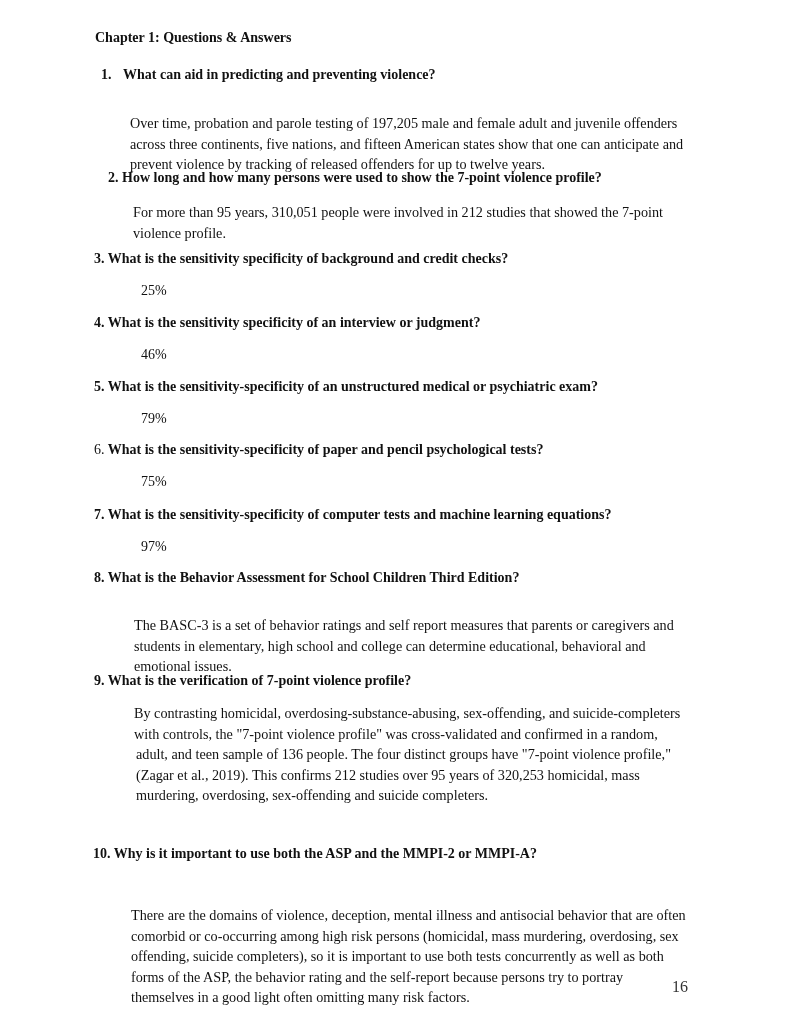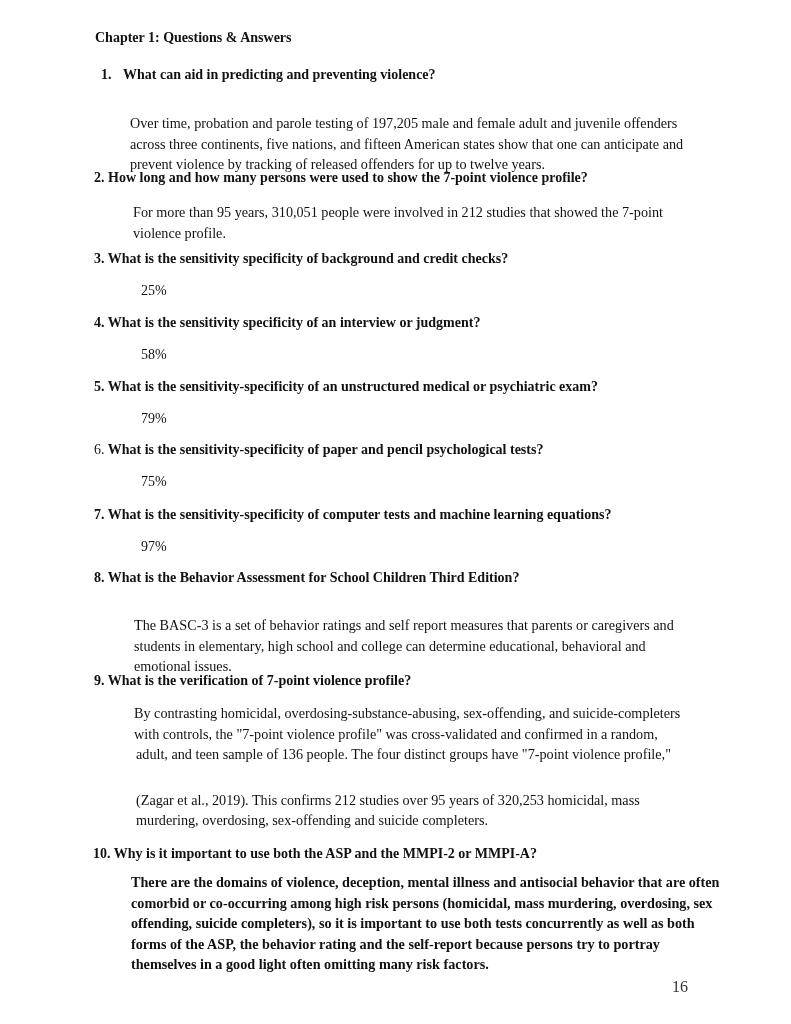--- a/index.html
+++ b/index.html
@@ -22,31 +22,31 @@
   <div class="abs title">Chapter 1: Questions &amp; Answers</div>
 
   <div class="abs q qnum1">1.</div>
   <div class="abs q qtext1">What can aid in predicting and preventing violence?</div>
   <div class="abs a" style="left:130px; top:97px;margin-top:16px;">
     <div>Over time, probation and parole testing of 197,205 male and female adult and juvenile offenders</div>
     <div>across three continents, five nations, and fifteen American states show that one can anticipate and</div>
     <div>prevent violence by tracking of released offenders for up to twelve years.</div>
   </div>
 
-  <div class="abs q" style="left:94px; top:170px;text-align:center;">2. How long and how many persons were used to show the 7-point violence profile?</div>
+  <div class="abs q" style="left:108px; top:170px;text-align:center;">2. How long and how many persons were used to show the 7-point violence profile?</div>
   <div class="abs a" style="left:133px; top:202px;">
     <div>For more than 95 years, 310,051 people were involved in 212 studies that showed the 7-point</div>
     <div>violence profile.</div>
   </div>
 
   <div class="abs q" style="left:94px; top:251px;">3. What is the sensitivity specificity of background and credit checks?</div>
   <div class="abs pct" style="left:141px; top:283px;">25%</div>
 
   <div class="abs q" style="left:94px; top:315px;">4. What is the sensitivity specificity of an interview or judgment?</div>
-  <div class="abs pct" style="left:141px; top:347px;">58%</div>
+  <div class="abs pct" style="left:141px; top:347px;">46%</div>
 
   <div class="abs q" style="left:94px; top:379px;">5. What is the sensitivity-specificity of an unstructured medical or psychiatric exam?</div>
   <div class="abs pct" style="left:141px; top:411px;">79%</div>
 
   <div class="abs q" style="left:94px; top:442px;">
     <span style="font-weight:normal;">6.</span>
     <span>What is the sensitivity-specificity of paper and pencil psychological tests?</span>
   </div>
   <div class="abs pct" style="left:141px; top:474px;">75%</div>
 
@@ -58,26 +58,26 @@
     <div>The BASC-3 is a set of behavior ratings and self report measures that parents or caregivers and</div>
     <div>students in elementary, high school and college can determine educational, behavioral and</div>
     <div>emotional issues.</div>
   </div>
 
   <div class="abs q" style="left:94px; top:673px;">9. What is the verification of 7-point violence profile?</div>
   <div class="abs a" style="left:134px; top:703px;">
     <div>By contrasting homicidal, overdosing-substance-abusing, sex-offending, and suicide-completers</div>
     <div>with controls, the "7-point violence profile" was cross-validated and confirmed in a random,</div>
     <div style="padding-left:2px;">adult, and teen sample of 136 people. The four distinct groups have "7-point violence profile,"</div>
-    <div style="padding-left:2px;margin-top:25px;">(Zagar et al., 2019). This confirms 212 studies over 95 years of 320,253 homicidal, mass</div>
+    <div style="padding-left:2px;">(Zagar et al., 2019). This confirms 212 studies over 95 years of 320,253 homicidal, mass</div>
     <div style="padding-left:2px;">murdering, overdosing, sex-offending and suicide completers.</div>
   </div>
 
   <div class="abs q" style="left:93px; top:846px;">10. Why is it important to use both the ASP and the MMPI-2 or MMPI-A?</div>
-  <div class="abs a" style="left:131px; top:872px;font-weight:bold;">
+  <div class="abs a" style="left:131px; top:905px;">
     <div>There are the domains of violence, deception, mental illness and antisocial behavior that are often</div>
     <div>comorbid or co-occurring among high risk persons (homicidal, mass murdering, overdosing, sex</div>
     <div>offending, suicide completers), so it is important to use both tests concurrently as well as both</div>
     <div>forms of the ASP, the behavior rating and the self-report because persons try to portray</div>
     <div>themselves in a good light often omitting many risk factors.</div>
   </div>
 
   <div class="abs pagenum">16</div>
 </div>
 

